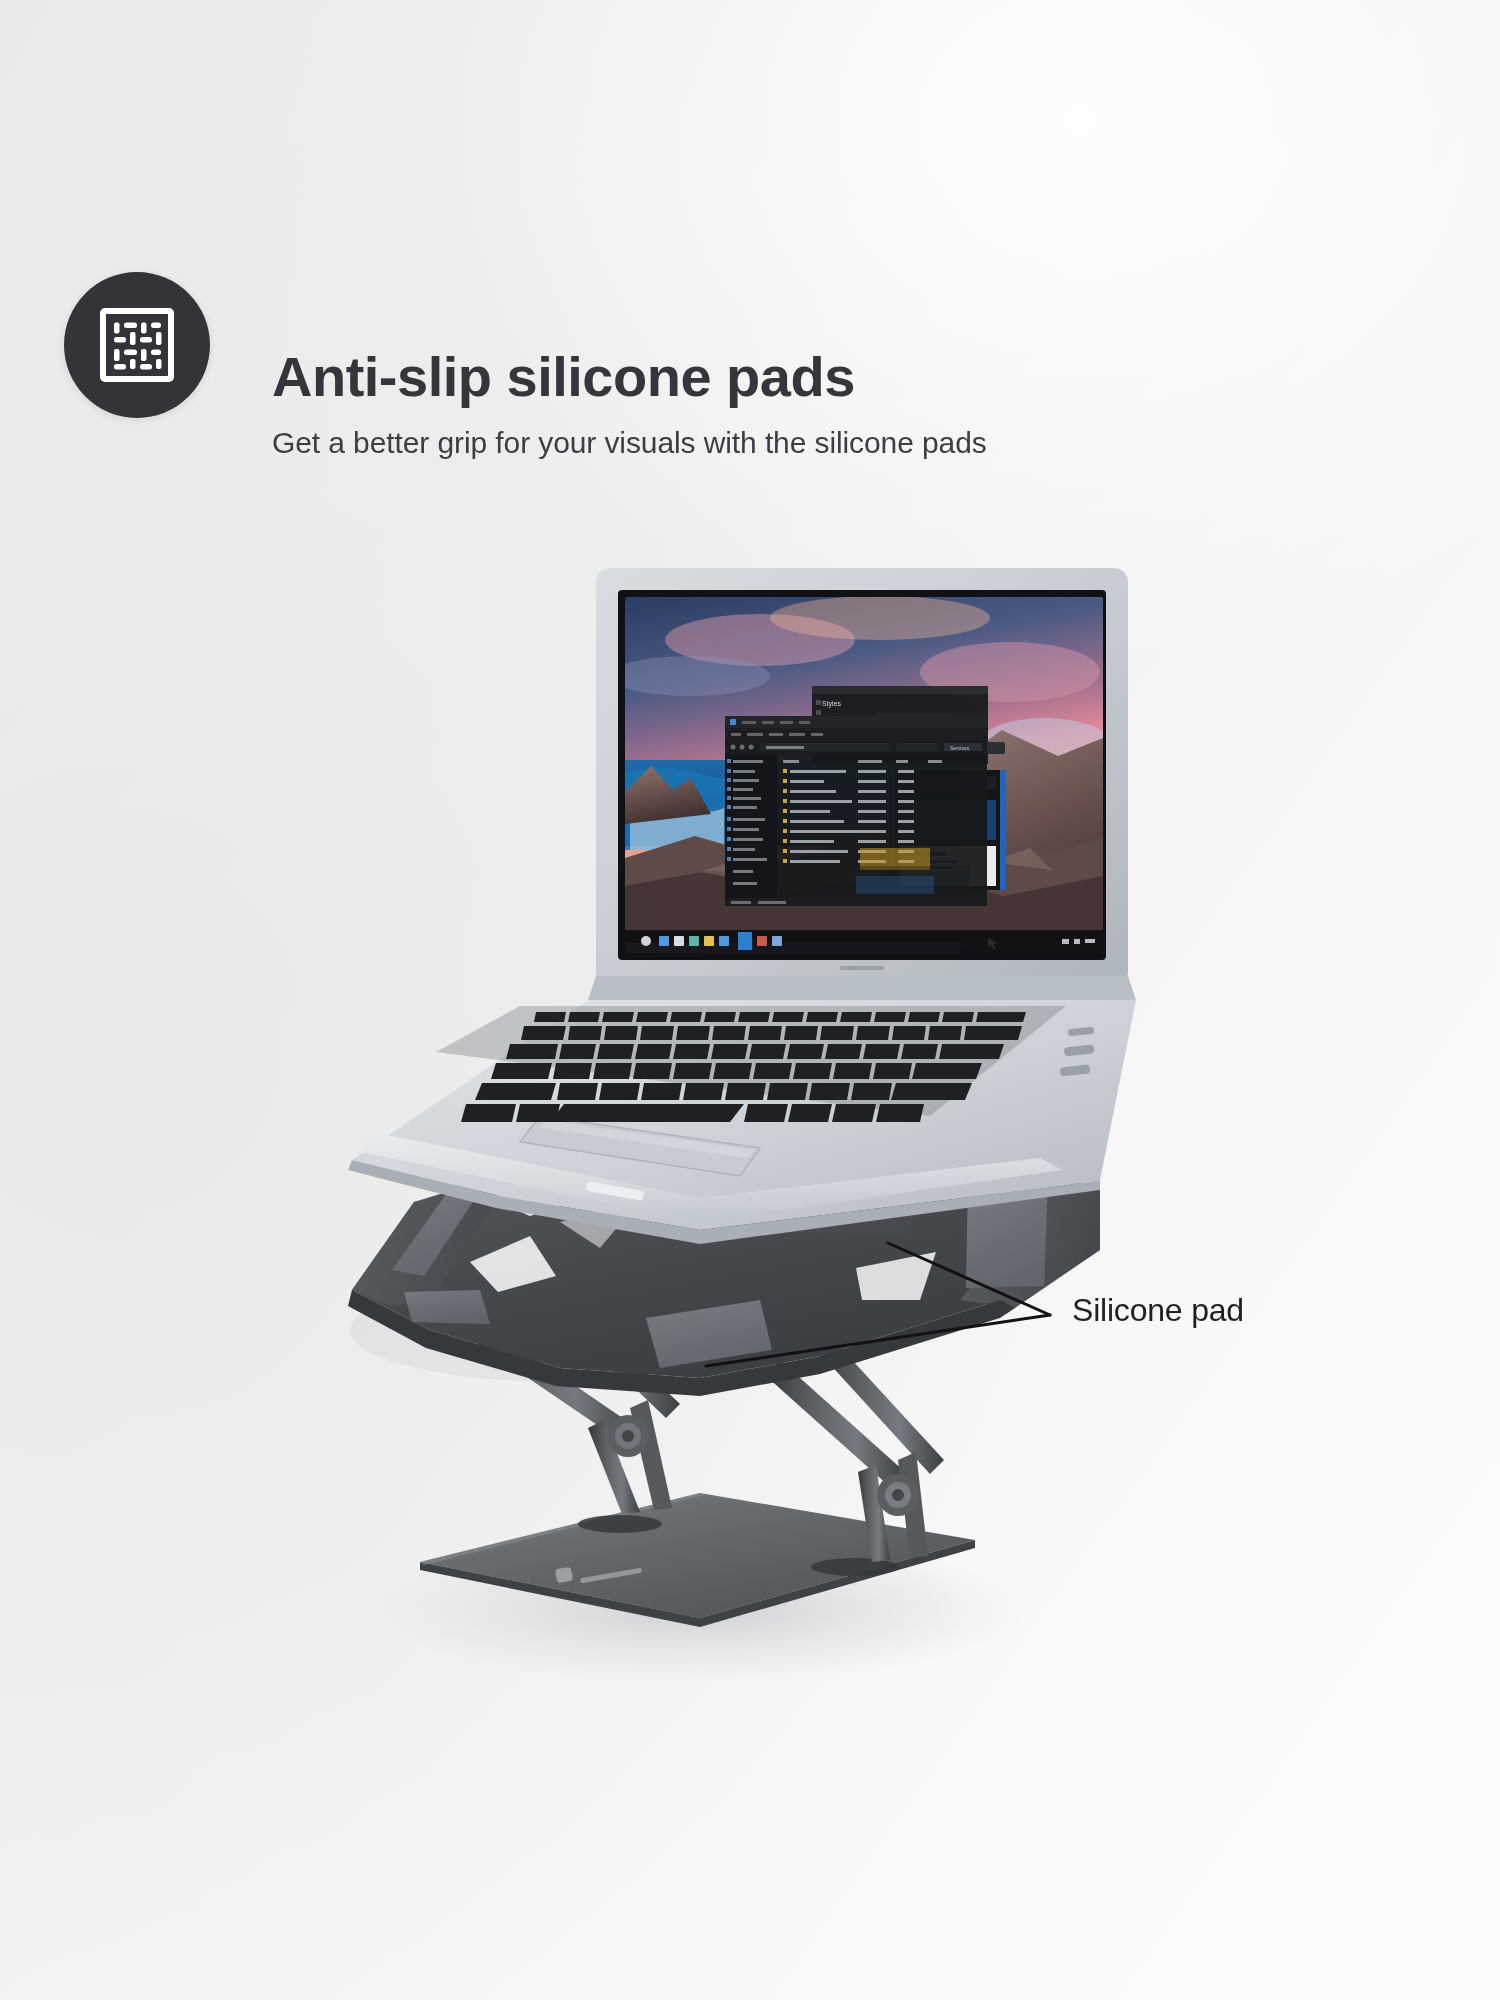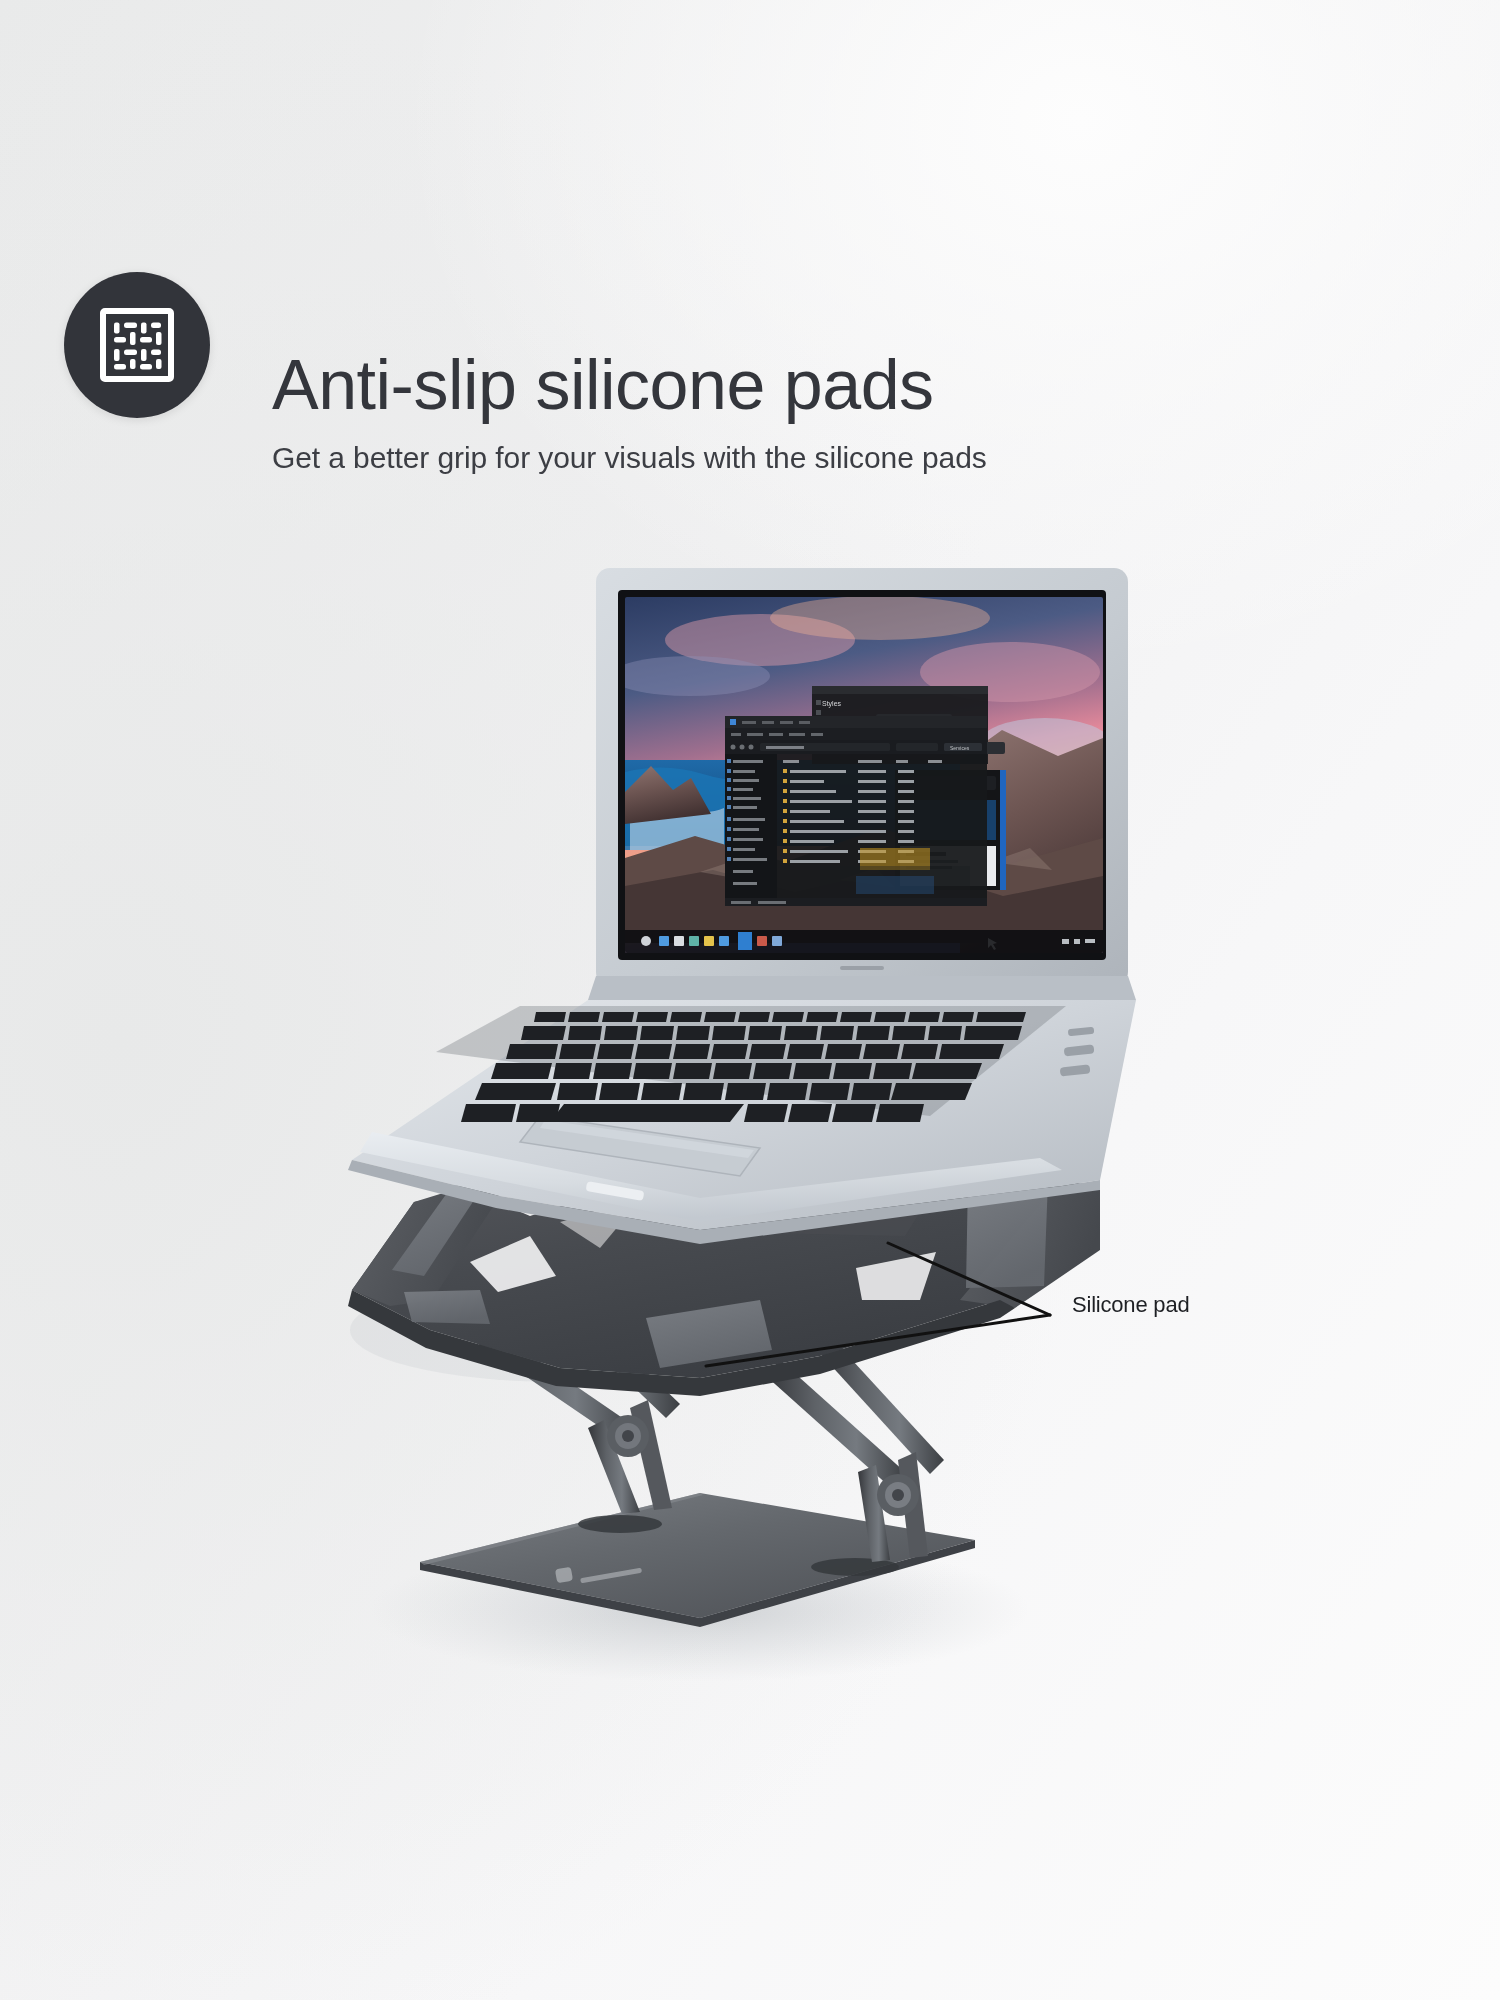--- a/index.html
+++ b/index.html
@@ -27,22 +27,22 @@
     position:absolute; left:64px; top:272px;
     width:146px; height:146px; border-radius:50%;
     background:#32343a;
     display:flex; align-items:center; justify-content:center;
     box-shadow:0 2px 10px rgba(0,0,0,.10);
   }
   .badge svg{ display:block; }
 
   .head-text{ position:absolute; left:272px; top:346px; width:1150px; }
   .title{
-    font-size:70px;
-    font-weight:400;
+    font-size:56px;
+    font-weight:700;
     letter-spacing:-0.5px;
     color:#34363c;
     line-height:1.12;
     white-space:nowrap;
   }
   .subtitle{
     margin-top:14px;
     font-size:30px;
     font-weight:400;
     color:#3c3e44;
@@ -51,21 +51,21 @@
     white-space:nowrap;
   }
 
   
   .scene{ position:absolute; left:0; top:0; width:1500px; height:2000px; }
   .scene svg{ position:absolute; left:0; top:0; }
 
   
   .callout-label{
     position:absolute; left:1072px; top:1292px;
-    font-size:22px; color:#1e2024; letter-spacing:-0.2px;
+    font-size:32px; color:#1e2024; letter-spacing:-0.2px;
     white-space:nowrap;
   }
 </style>
 </head>
 <body>
 
 <div class="page">
 
   <div class="header">
 

